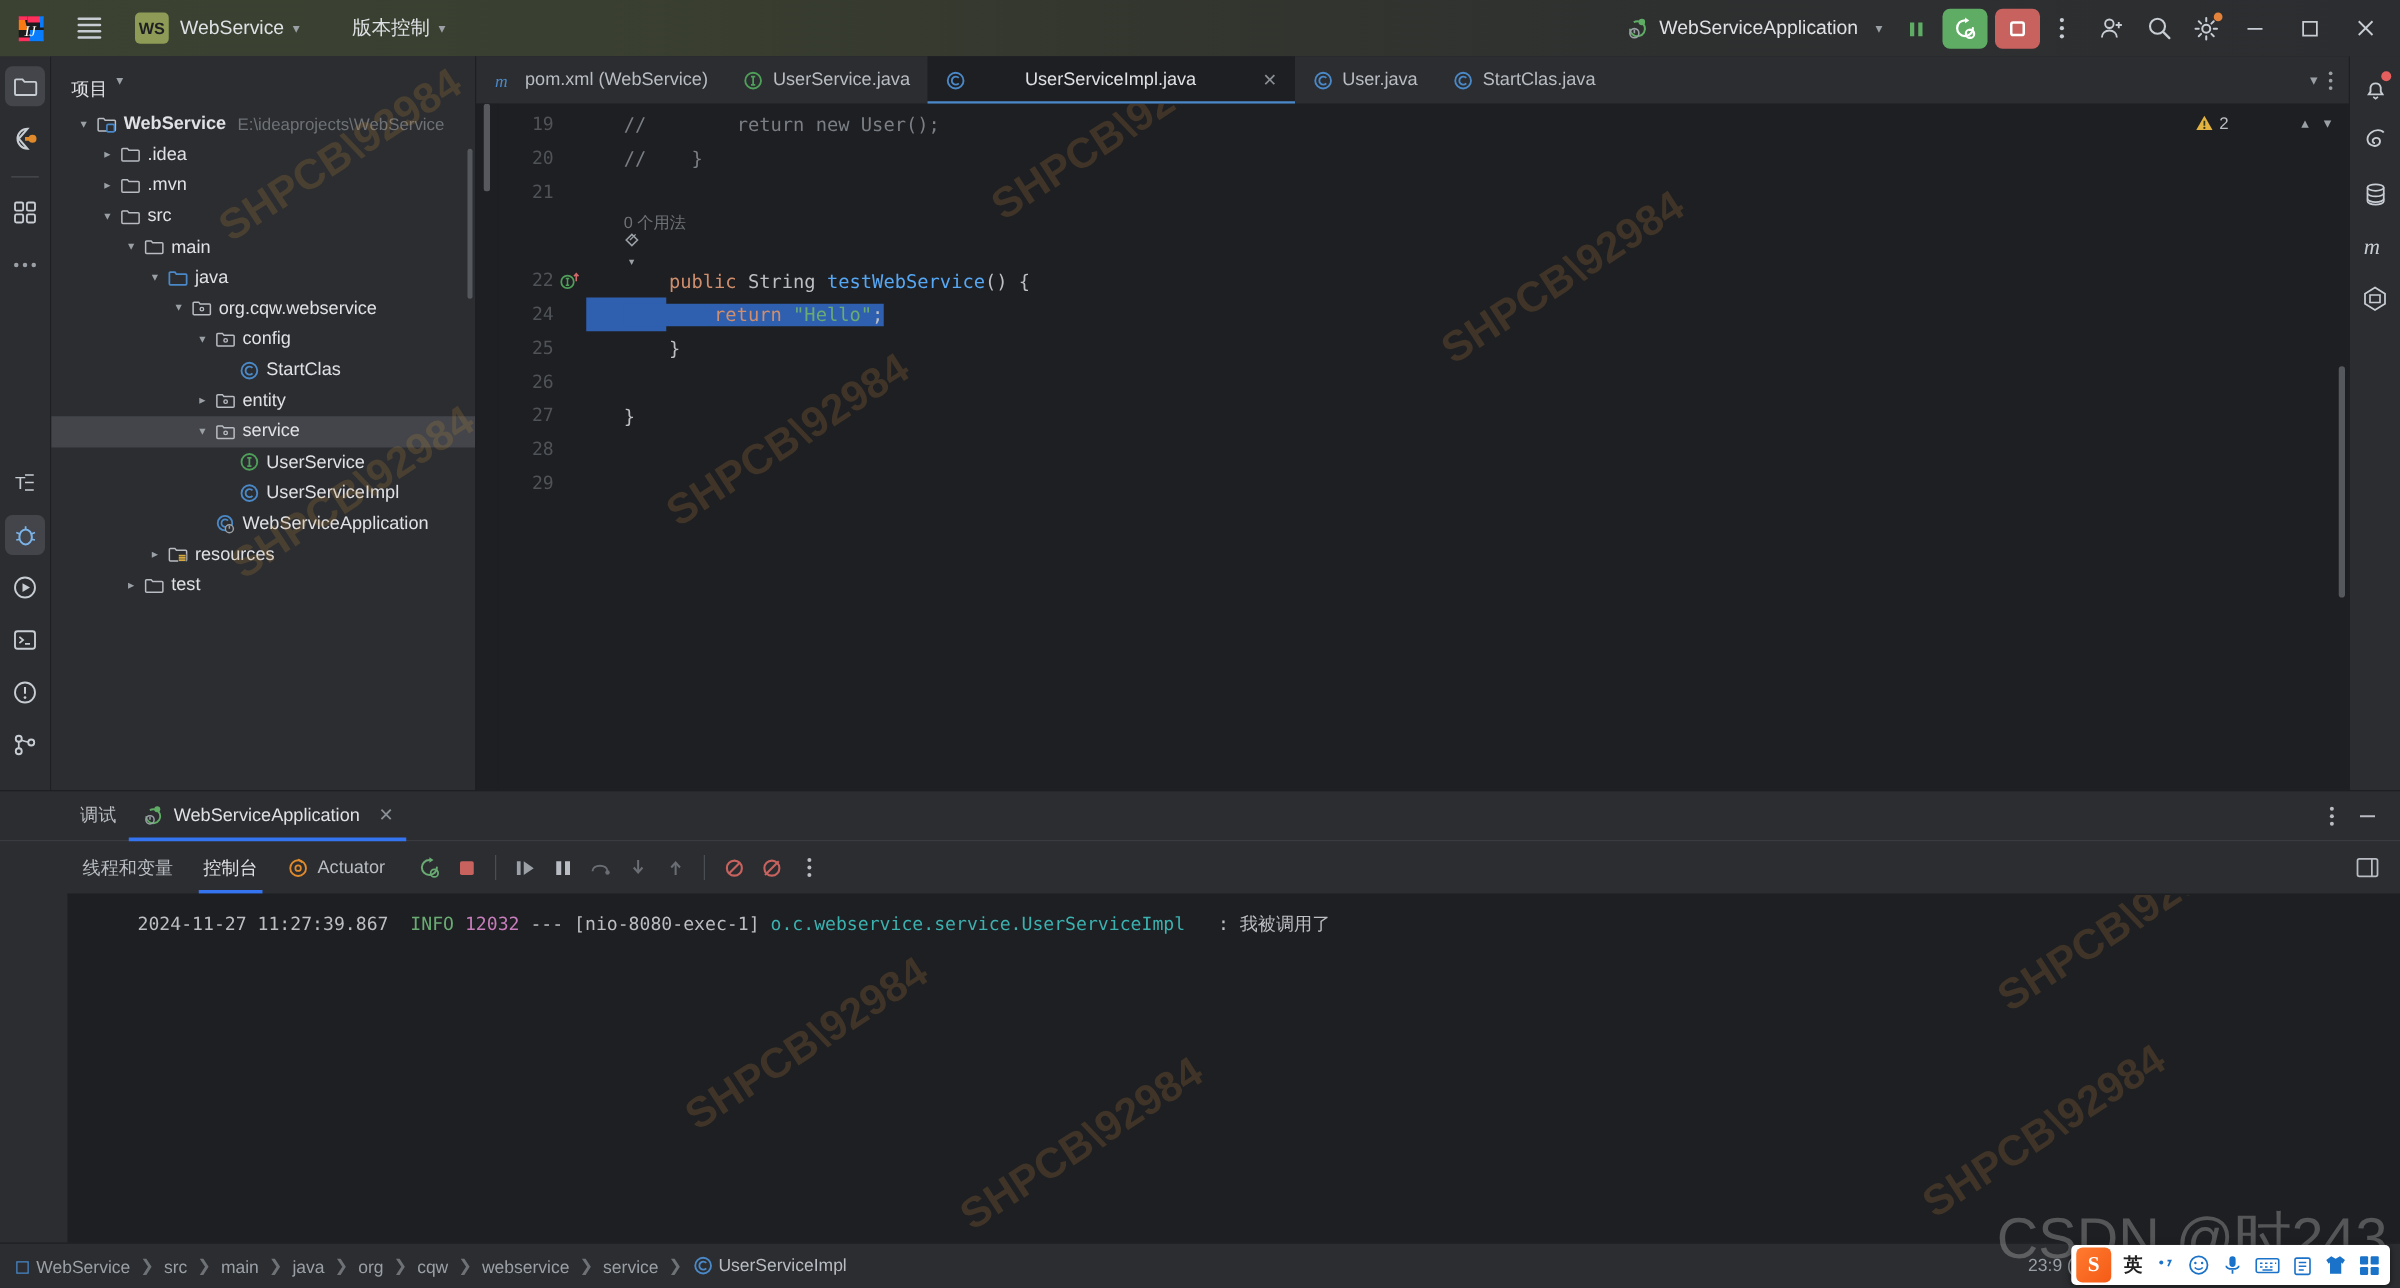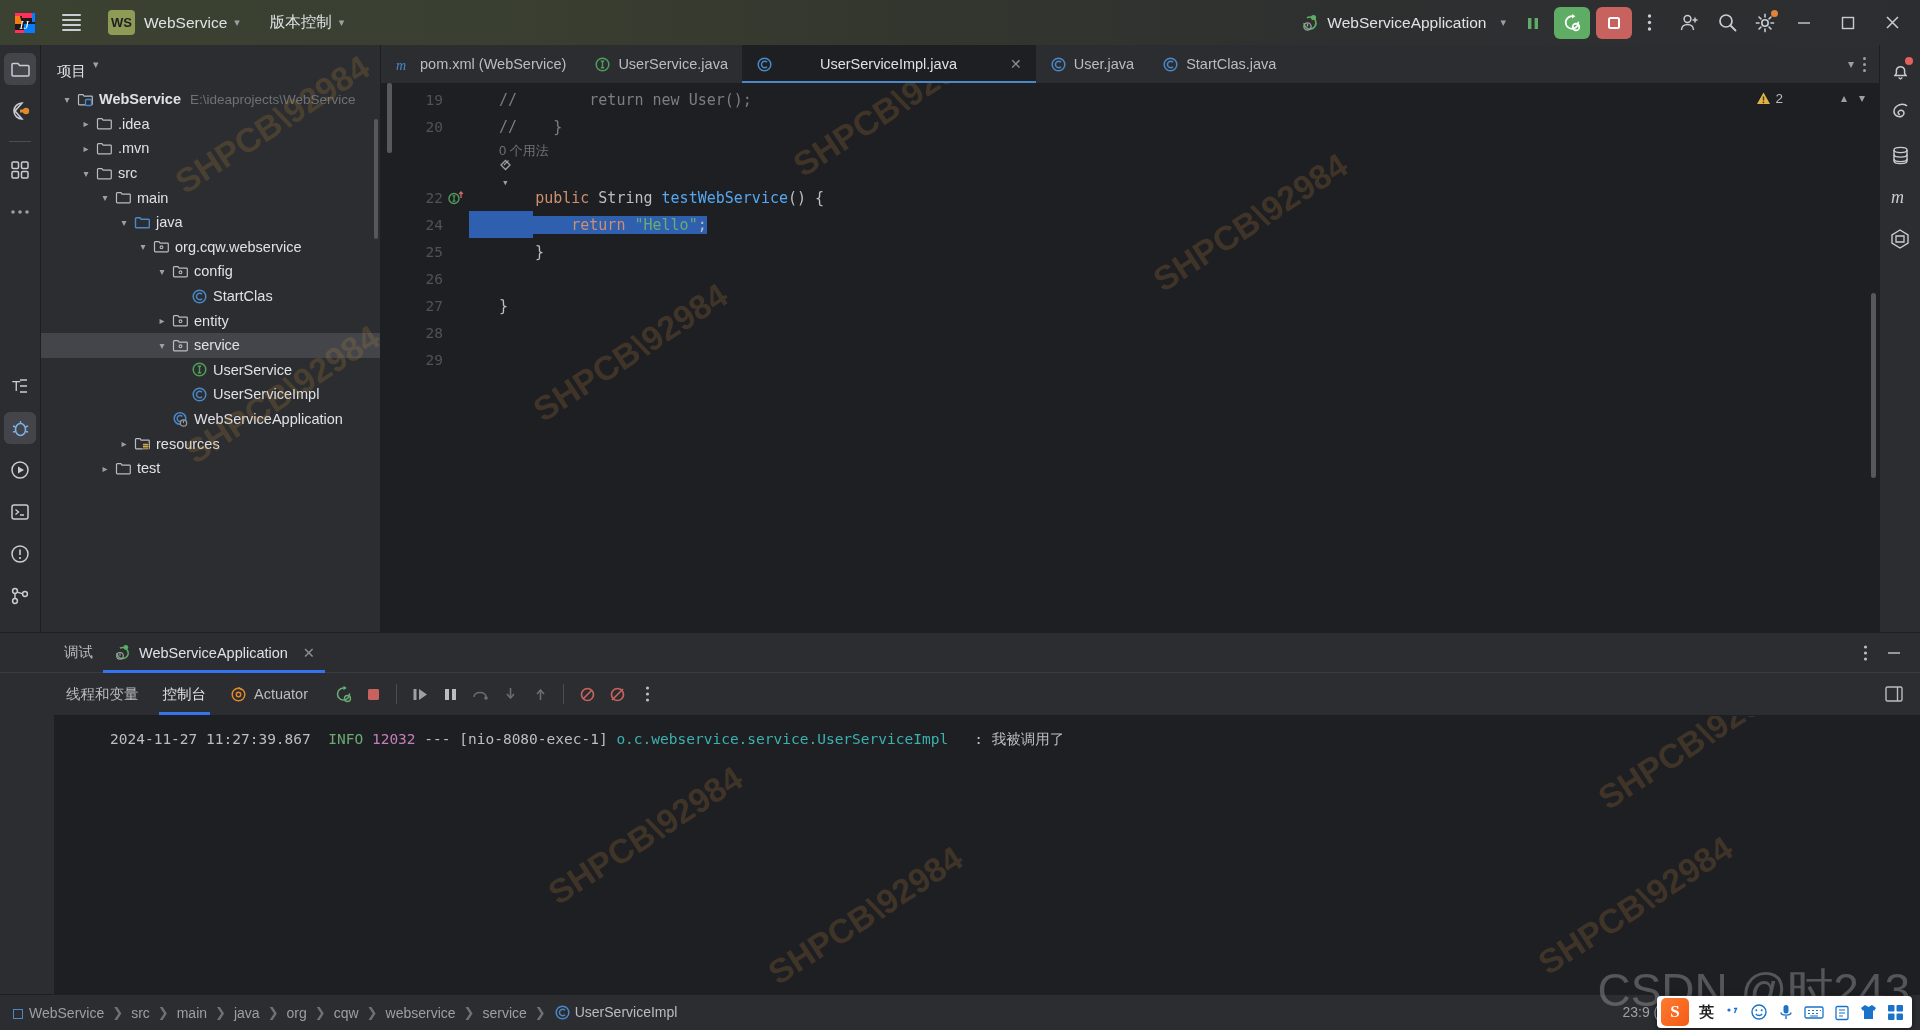--- a/index.html
+++ b/index.html
@@ -172,21 +172,21 @@
         <i></i>
         <i></i>
         <i></i>
       </div>
     <div class="tb-item">
       <div class="proj-badge">WS</div>
       <span class="tb-text">WebService</span>
       <span class="chev">▾</span>
     </div>
     <div class="tb-item vcs">
-      <span class="tb-text" style="margin-left:0">版本控制</span>
+      <span class="tb-text" style="margin-left:12px">版本控制</span>
       <span class="chev">▾</span>
     </div>
 
     <div class="tb-spacer"></div>
 
     <div class="runcfg">
       <span>
         <svg width="20" height="20" viewBox="0 0 20 20">
           <path d="M4 10a6 6 0 1 0 3-5.2" stroke="#5fad65" stroke-width="1.6" fill="none"></path>
           <circle cx="13.5" cy="4.5" r="2.6" fill="#5fad65"></circle>
@@ -594,20 +594,25 @@
           <div id="codelines" style="padding-top:3px">
               <div class="crow">
                 <span class="cnum">19</span>
                 <span class="cmark"></span>
                 <span class="ctext"><span class="cmt">//        return new User();</span></span>
               </div>
               <div class="crow">
                 <span class="cnum">20</span>
                 <span class="cmark"></span>
                 <span class="ctext"><span class="cmt">//    }</span></span>
+              </div>
+              <div class="crow">
+                <span class="cnum">21</span>
+                <span class="cmark"></span>
+                <span class="ctext"></span>
               </div>
               <div class="crow" style="height: 22px;">
                 <span class="cnum"></span>
                 <span class="cmark"></span>
                 <span class="usage-hint">0 个用法</span>
               </div>
               <div class="crow" style="height: 22px;">
                 <span class="cnum"></span>
                 <span class="cmark"></span>
                 <span class="ctext" style="padding-left:30px"><svg width="17" height="15" viewBox="0 0 17 15">

